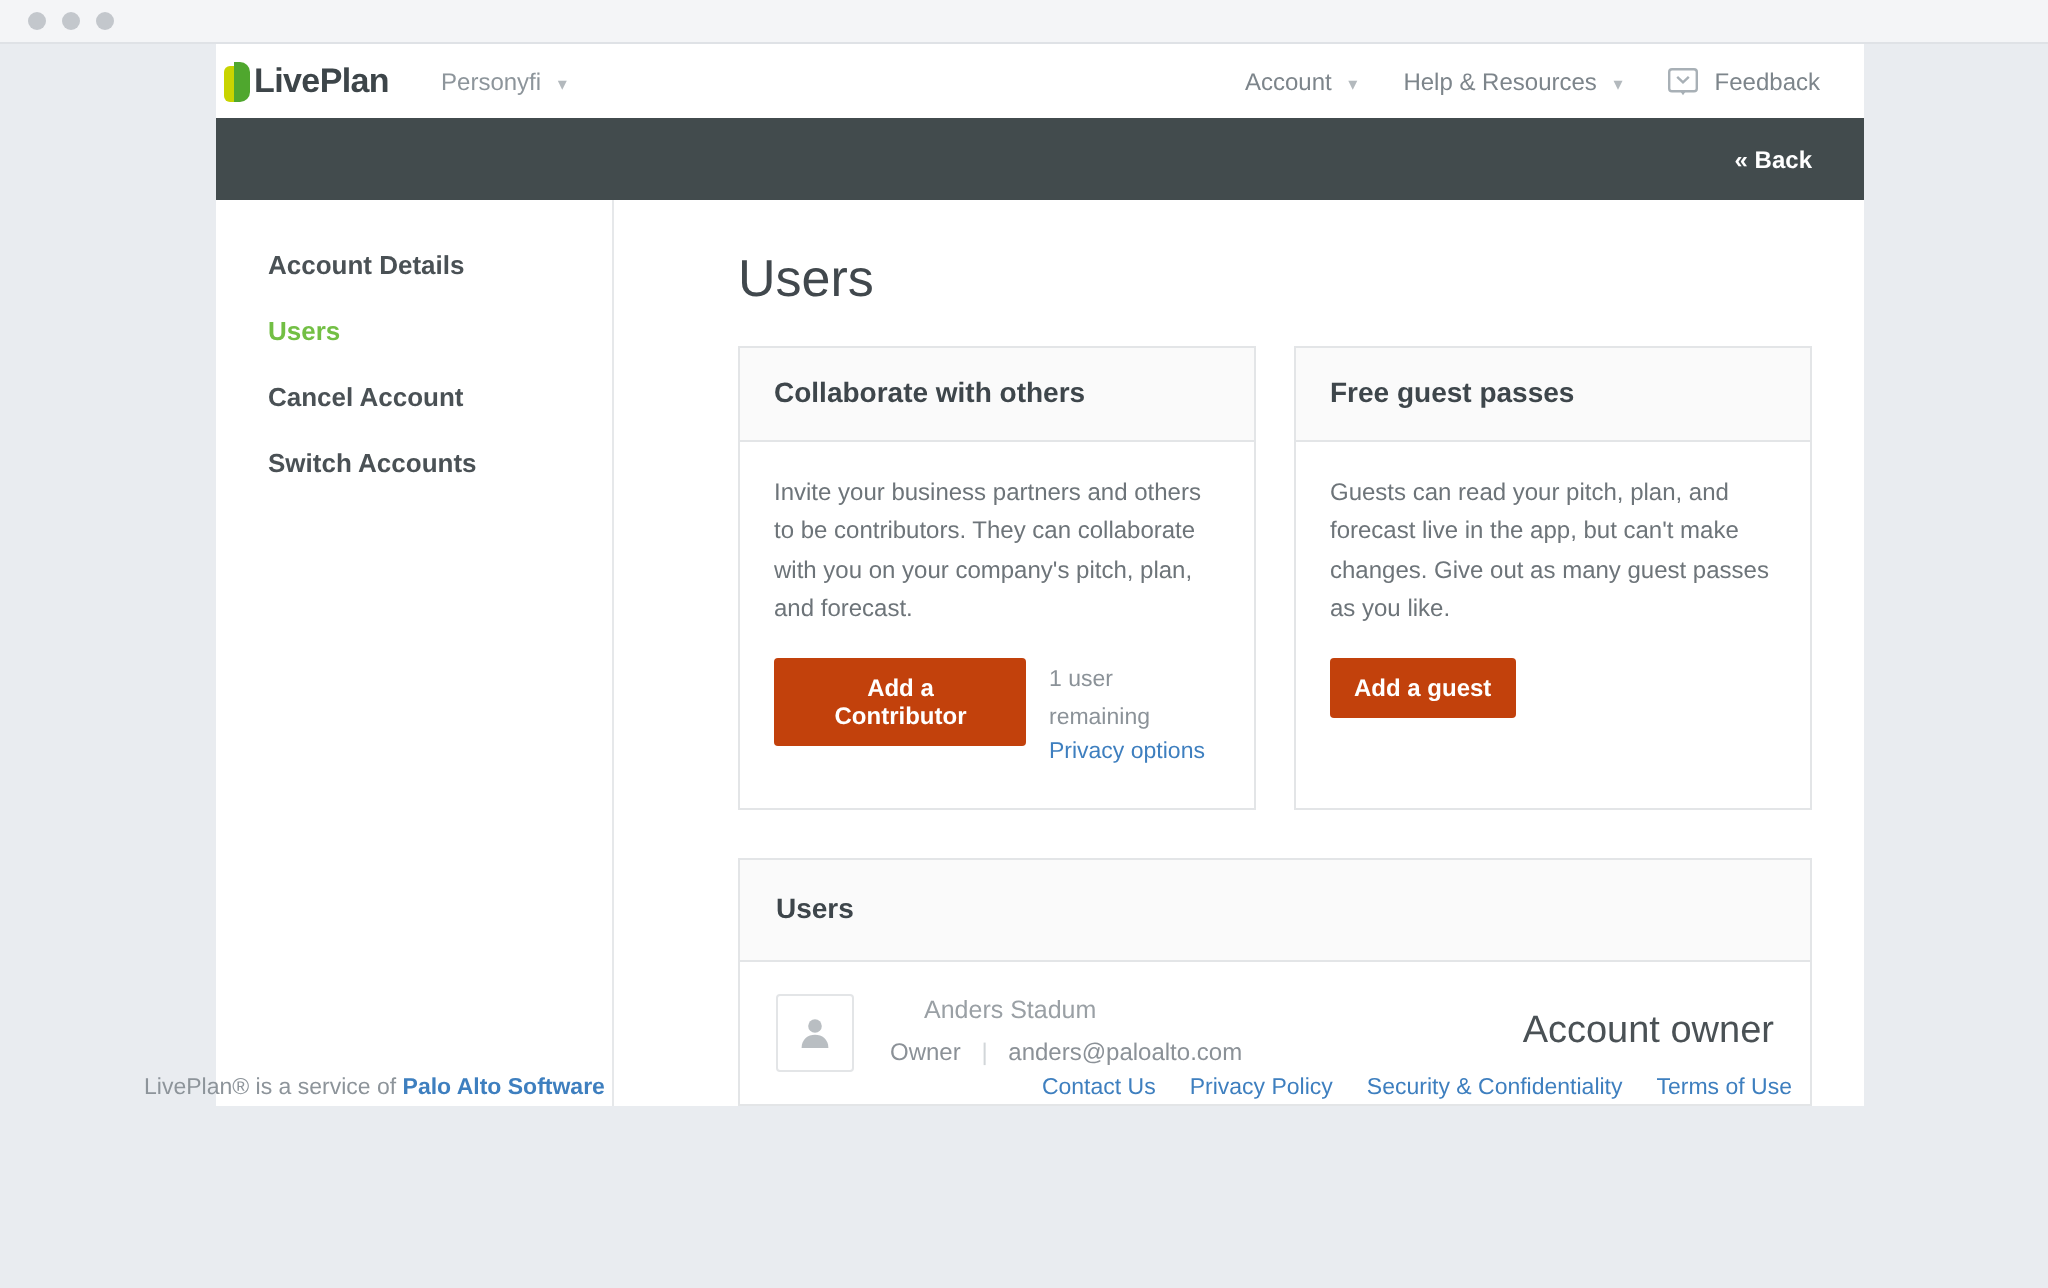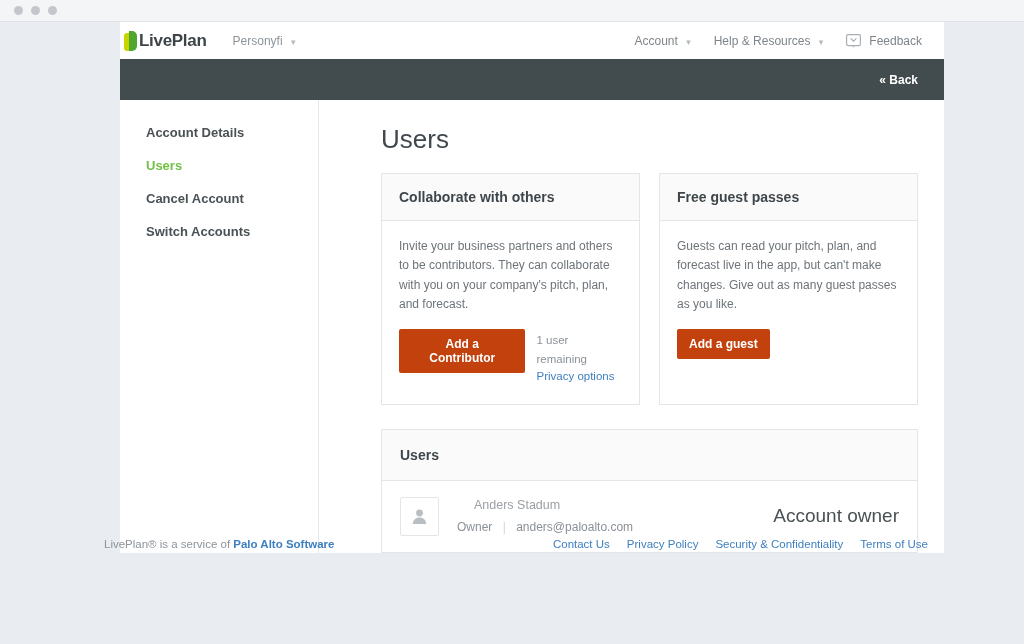--- a/index.html
+++ b/index.html
@@ -31,21 +31,21 @@
   .dot {
     width: 9px; height: 9px;
     border-radius: 50%;
     background: #c3c7cc;
     margin-right: 8px;
   }
 
   
   .app {
     position: absolute;
-    left: 120px;
+    left: 108px;
     top: 22px;
     width: 824px;
     background: #ffffff;
   }
 
   
   .topbar {
     height: 37px;
     background: #ffffff;
     display: flex;
@@ -277,21 +277,21 @@
   }
 
   
   .footer {
     margin-top: 18px;
     height: 44px;
     display: flex;
     align-items: center;
     padding: 0 0 0 0;
     width: 824px;
-    margin-left: 104px;
+    margin-left: 72px;
     position: absolute;
     top: 504px;
   }
   .footer-left {
     font-size: 11.5px;
     color: #8d949a;
   }
   .footer-left b {
     color: #3e7fbf;
     font-weight: bold;

